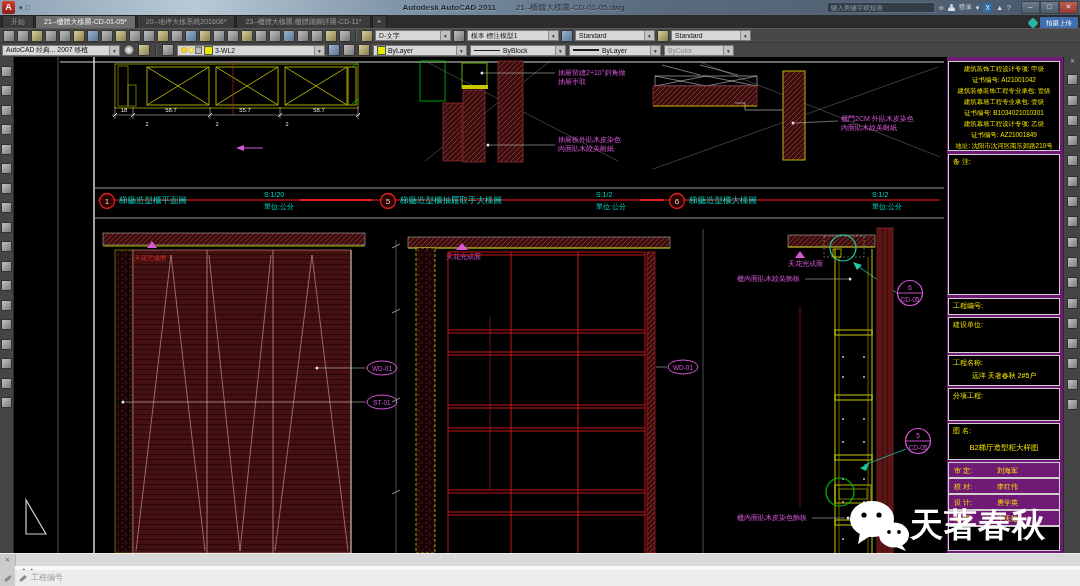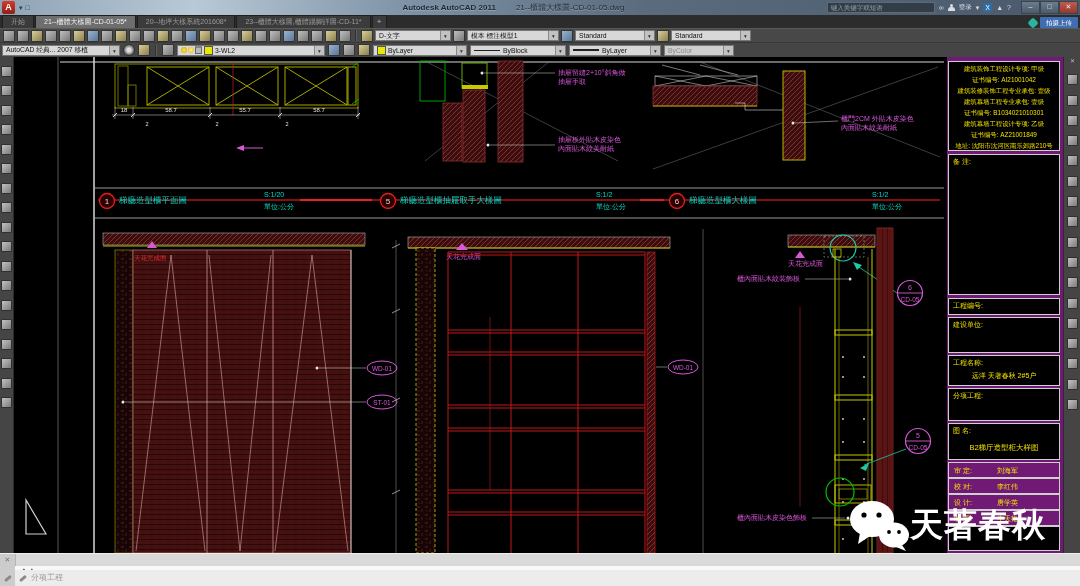--- a/index.html
+++ b/index.html
@@ -661,17 +661,17 @@
   <div id="cmd">
     <div id="cmd-left">
       <div class="x">✕</div>
       <span class="wrench"></span>
     </div>
     <div id="cmd-l1">
       <span>命令:</span>
     </div>
     <div id="cmd-l2">
       <span class="wrench" style="margin-top:0;"></span>
-      <span>分项工程</span>
+      <span>工程编号</span>
     </div>
   </div>
 
 </div>
 
 </body></html>

